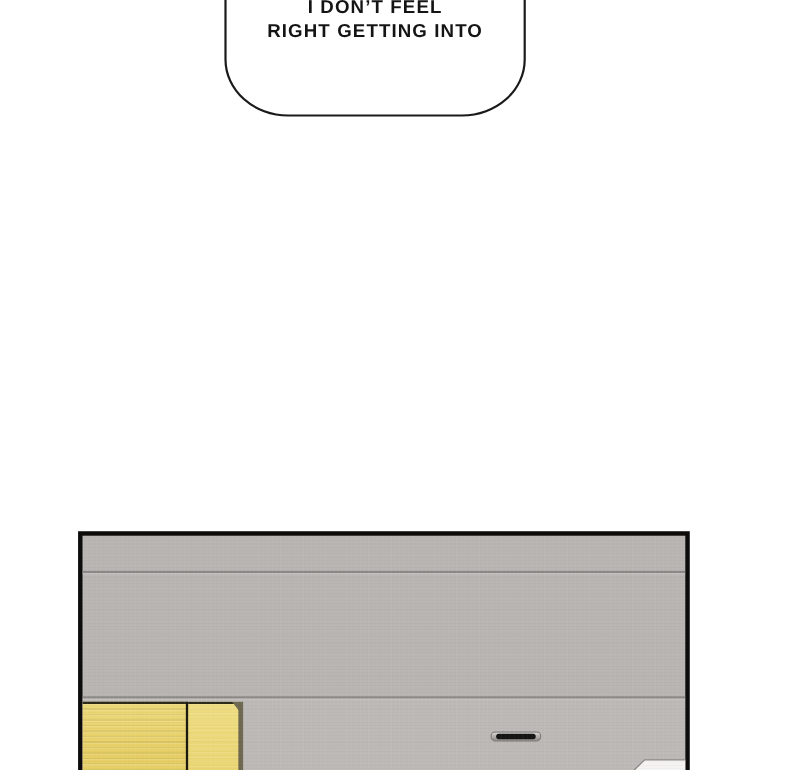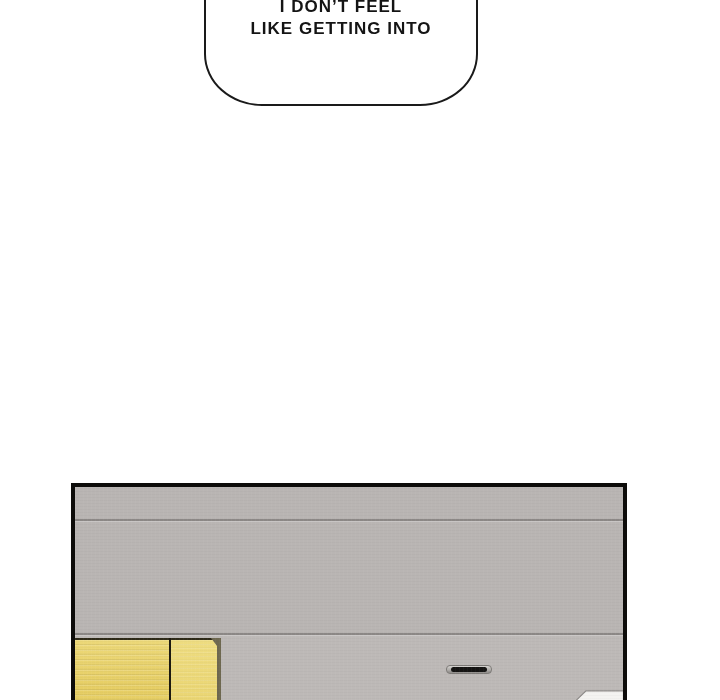--- a/index.html
+++ b/index.html
@@ -147,21 +147,21 @@
   }
 </style>
 </head>
 <body>
 
 <div class="page">
 
   <div class="bubble">
     <div class="bubble-text">
       <div>I DON’T FEEL</div>
-      <div>LIKE GETTING INTO</div>
+      <div>RIGHT GETTING INTO</div>
     </div>
   </div>
 
   <div class="panel">
     <div class="panel-inner">
 
       <div class="wall-lower"></div>
       <div class="seam seam-upper"></div>
       <div class="seam seam-lower"></div>
 

